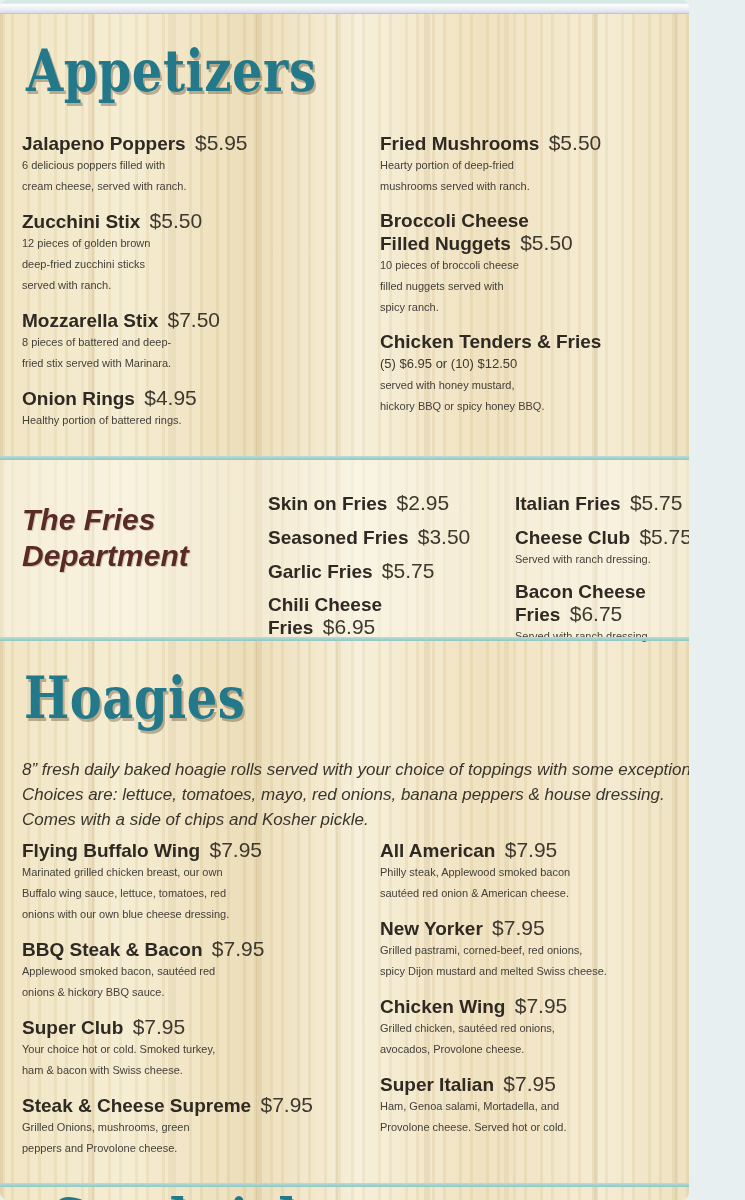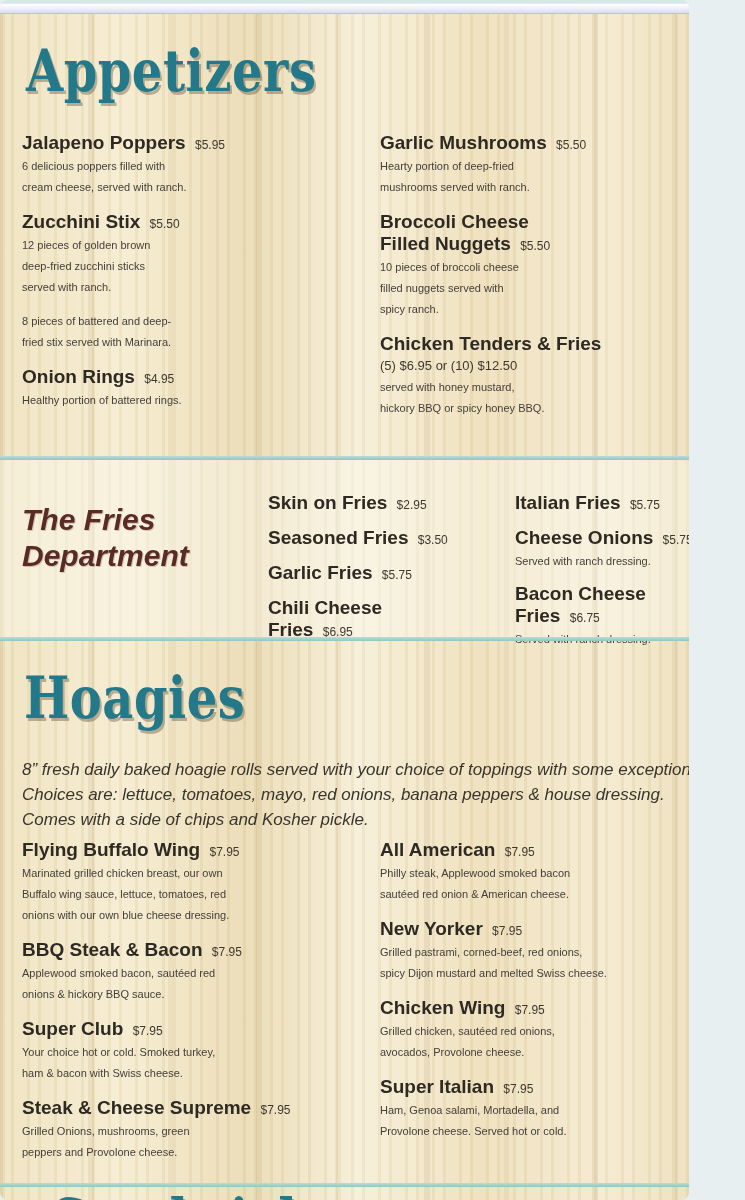--- a/index.html
+++ b/index.html
@@ -80,21 +80,21 @@
   .intro {
     position:absolute; left:22px; top:116px; width:706px;
     font-style:italic; font-size:17px; line-height:25px;
     color:#3a352c; white-space:pre-line;
   }
 
   .item { margin:0 0 13px 0; }
   .fries-item { margin:8px 0 11px 0; }
   .item-title { font-size:19px; line-height:22px; color:#2e2922; }
   .item-name { font-weight:bold; white-space:pre-line; }
-  .item-price { font-weight:normal; font-size:12px; color:#3e382f; margin-left:4px; }
+  .item-price { font-weight:normal; font-size:21px; color:#3e382f; margin-left:4px; }
   .item-subprice { font-size:13px; line-height:22px; color:#3e382f; }
   .item-desc, .item-note {
     font-size:11px; line-height:21px; color:#45403a; white-space:pre-line;
   }
 </style>
 </head>
 <body>
 
 <div class="page">
   <div class="chrome-strip"></div>
@@ -117,36 +117,40 @@
         <div class="item">
           <div class="item-title">
             <span class="item-name">Zucchini Stix</span>
             <span class="item-price">$5.50</span>
           </div>
           <div class="item-desc">12 pieces of golden brown
 deep-fried zucchini sticks
 served with ranch.</div>
         </div>
         <div class="item">
+          <div class="item-title">
+            <span class="item-name">Mozzarella Stix</span>
+            <span class="item-price">$7.50</span>
+          </div>
           <div class="item-desc">8 pieces of battered and deep-
 fried stix served with Marinara.</div>
         </div>
         <div class="item">
           <div class="item-title">
             <span class="item-name">Onion Rings</span>
             <span class="item-price">$4.95</span>
           </div>
           <div class="item-desc">Healthy portion of battered rings.</div>
         </div>
       </div>
 
       <div class="col app-right">
         <div class="item">
           <div class="item-title">
-            <span class="item-name">Garlic Mushrooms</span>
+            <span class="item-name">Fried Mushrooms</span>
             <span class="item-price">$5.50</span>
           </div>
           <div class="item-desc">Hearty portion of deep-fried
 mushrooms served with ranch.</div>
         </div>
         <div class="item">
           <div class="item-title">
             <span class="item-name">Broccoli Cheese
 Filled Nuggets</span>
             <span class="item-price">$5.50</span>
@@ -202,21 +206,21 @@
 
       <div class="col fries-c2">
         <div class="fries-item">
           <div class="item-title">
             <span class="item-name">Italian Fries</span>
             <span class="item-price">$5.75</span>
           </div>
         </div>
         <div class="fries-item">
           <div class="item-title">
-            <span class="item-name">Cheese Onions</span>
+            <span class="item-name">Cheese Club</span>
             <span class="item-price">$5.75</span>
           </div>
           <div class="item-note">Served with ranch dressing.</div>
         </div>
         <div class="fries-item">
           <div class="item-title">
             <span class="item-name">Bacon Cheese
 Fries</span>
             <span class="item-price">$6.75</span>
           </div>

